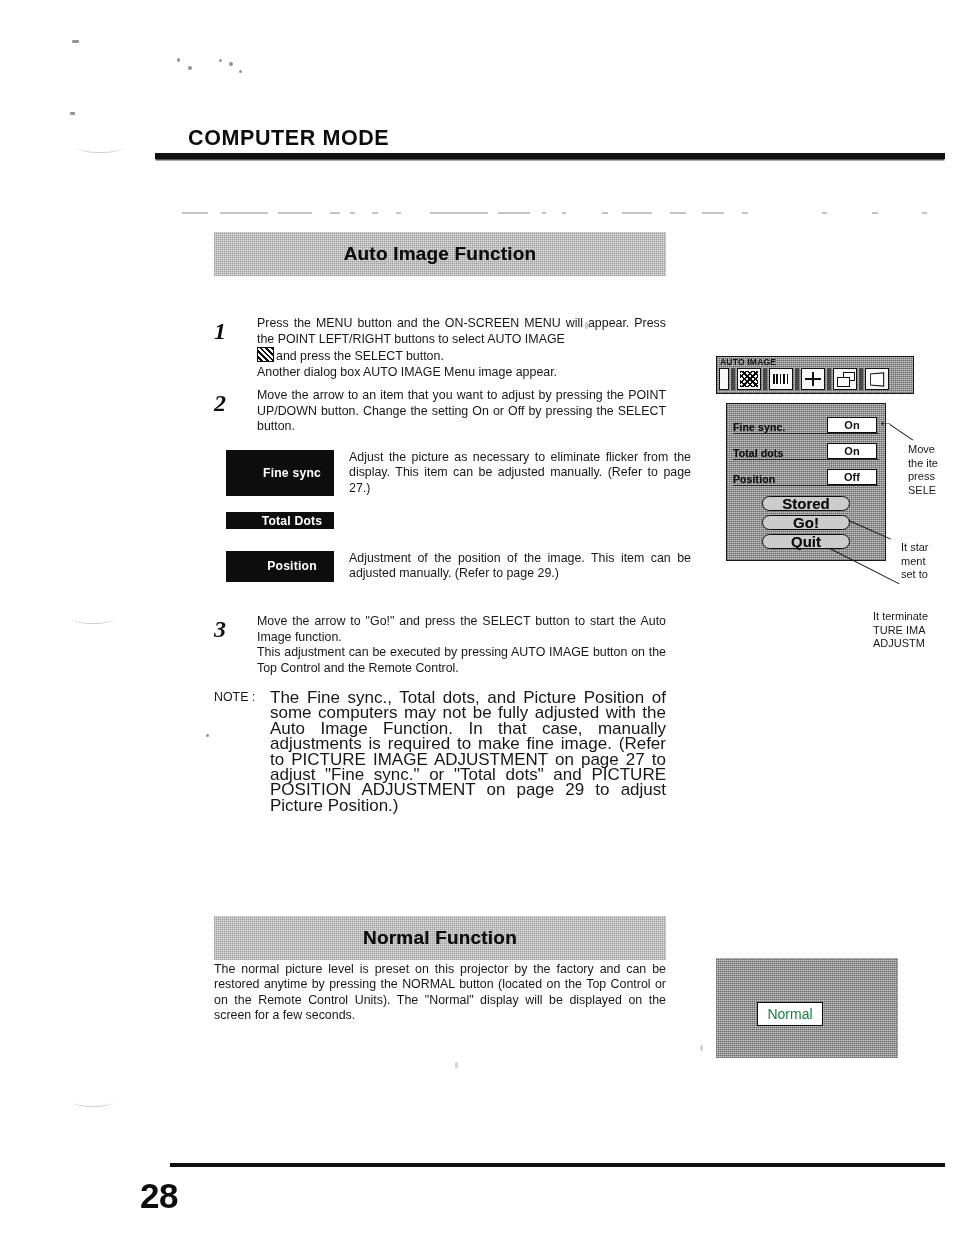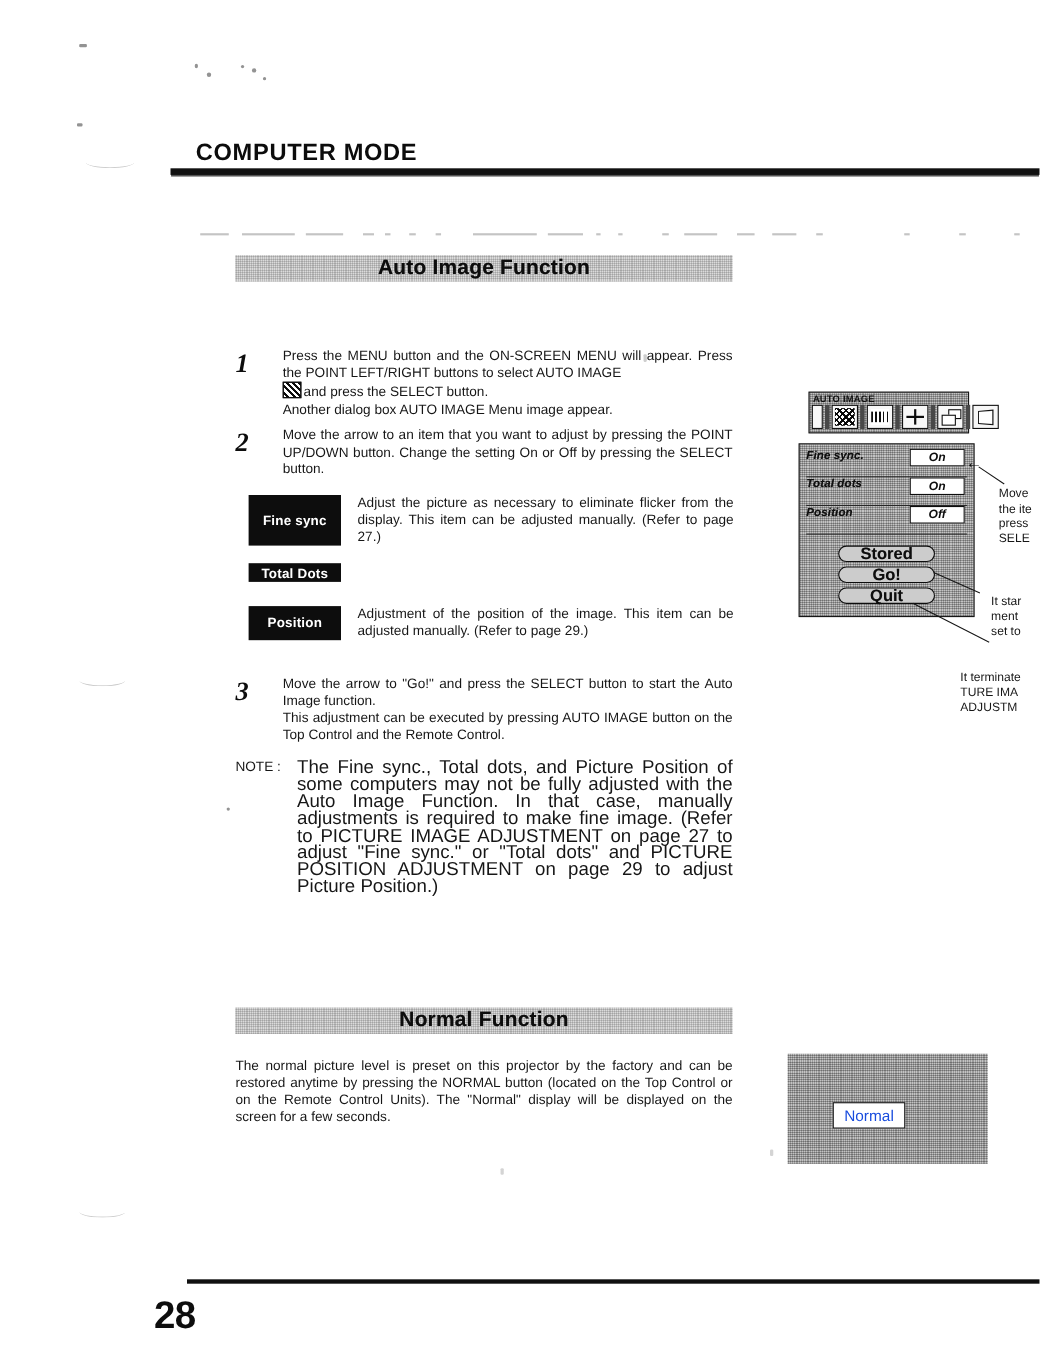--- a/index.html
+++ b/index.html
@@ -48,41 +48,41 @@
     position: absolute;
     top: 0;
     height: 1.5px;
     background: #7a7a7a;
     display: block;
   }
 
   
   #chapter-title {
     position: absolute;
-    left: 178px;
+    left: 188px;
     top: 126px;
     font-size: 21.5px;
     font-weight: bold;
     letter-spacing: .6px;
     color: #101010;
   }
   #header-rule {
     position: absolute;
     left: 155px;
     top: 153px;
     width: 790px;
     height: 6px;
     background: #151515;
     box-shadow: 0 2px 0 -0.5px #555;
   }
 
   
   .section-bar {
     position: absolute;
-    height: 24px;
+    height: 44px;
     background:
       repeating-linear-gradient(0deg, rgba(0,0,0,.13) 0 1px, rgba(0,0,0,0) 1px 2px),
       repeating-linear-gradient(90deg, rgba(0,0,0,.13) 0 1px, rgba(0,0,0,0) 1px 2px),
       #d7d7d7;
     display: flex;
     align-items: center;
     justify-content: center;
   }
   .section-bar span {
     font-size: 19px;
@@ -144,20 +144,21 @@
     min-height: 17px;
     background: #111;
     color: #fff;
     font-size: 12.2px;
     font-weight: bold;
     display: flex;
     align-items: center;
     justify-content: center;
     letter-spacing: .2px;
     flex: none;
+    padding-left: 24px;
   }
   .def-text {
     margin-left: 15px;
     width: 342px;
     font-size: 12.4px;
     line-height: 15.4px;
     text-align: justify;
     color: #1a1a1a;
   }
 
@@ -195,25 +196,24 @@
   .osd-noise {
     background:
       repeating-linear-gradient(0deg, rgba(0,0,0,.22) 0 1px, rgba(255,255,255,.1) 1px 2px),
       repeating-linear-gradient(90deg, rgba(0,0,0,.2) 0 1px, rgba(255,255,255,.08) 1px 2px),
       #b3b3b3;
   }
   #osd-menubar {
     position: absolute;
     left: 0;
     top: 0;
-    width: 146px;
+    width: 198px;
     height: 38px;
     border: 1.5px solid #1b1b1b;
     box-sizing: border-box;
-    margin-left: 19px;
   }
   #osd-menubar-title {
     position: absolute;
     left: 3px;
     top: 0px;
     font-size: 8.5px;
     font-weight: bold;
     color: #141414;
     letter-spacing: .2px;
   }
@@ -292,23 +292,22 @@
     width: 160px;
     height: 158px;
     border: 1.6px solid #1b1b1b;
     box-sizing: border-box;
     padding: 4px 6px 0 6px;
   }
   .osd-setting {
     position: relative;
     height: 25px;
     display: flex;
-    align-items: flex-start;
+    align-items: flex-end;
     border-bottom: 1.2px solid #2a2a2a;
-    font-style: italic;
   }
   .osd-setting:nth-child(3) { border-bottom: 1.2px solid #2a2a2a; }
   .osd-setting-label {
     font-size: 10.5px;
     font-weight: bold;
     color: #131313;
     letter-spacing: .1px;
     flex: 1;
     text-shadow: 0 0 .5px rgba(0,0,0,.4);
   }
@@ -383,21 +382,21 @@
     top: 44px;
     width: 66px;
     height: 24px;
     background: #fff;
     border: 1.6px solid #111;
     box-sizing: border-box;
     display: flex;
     align-items: center;
     justify-content: center;
     font-size: 14px;
-    color: #1d4ed8;
+    color: #15803d;
   }
 
   
   #footer-rule {
     position: absolute;
     left: 170px;
     top: 1163px;
     width: 775px;
     height: 3.5px;
     background: #141414;

